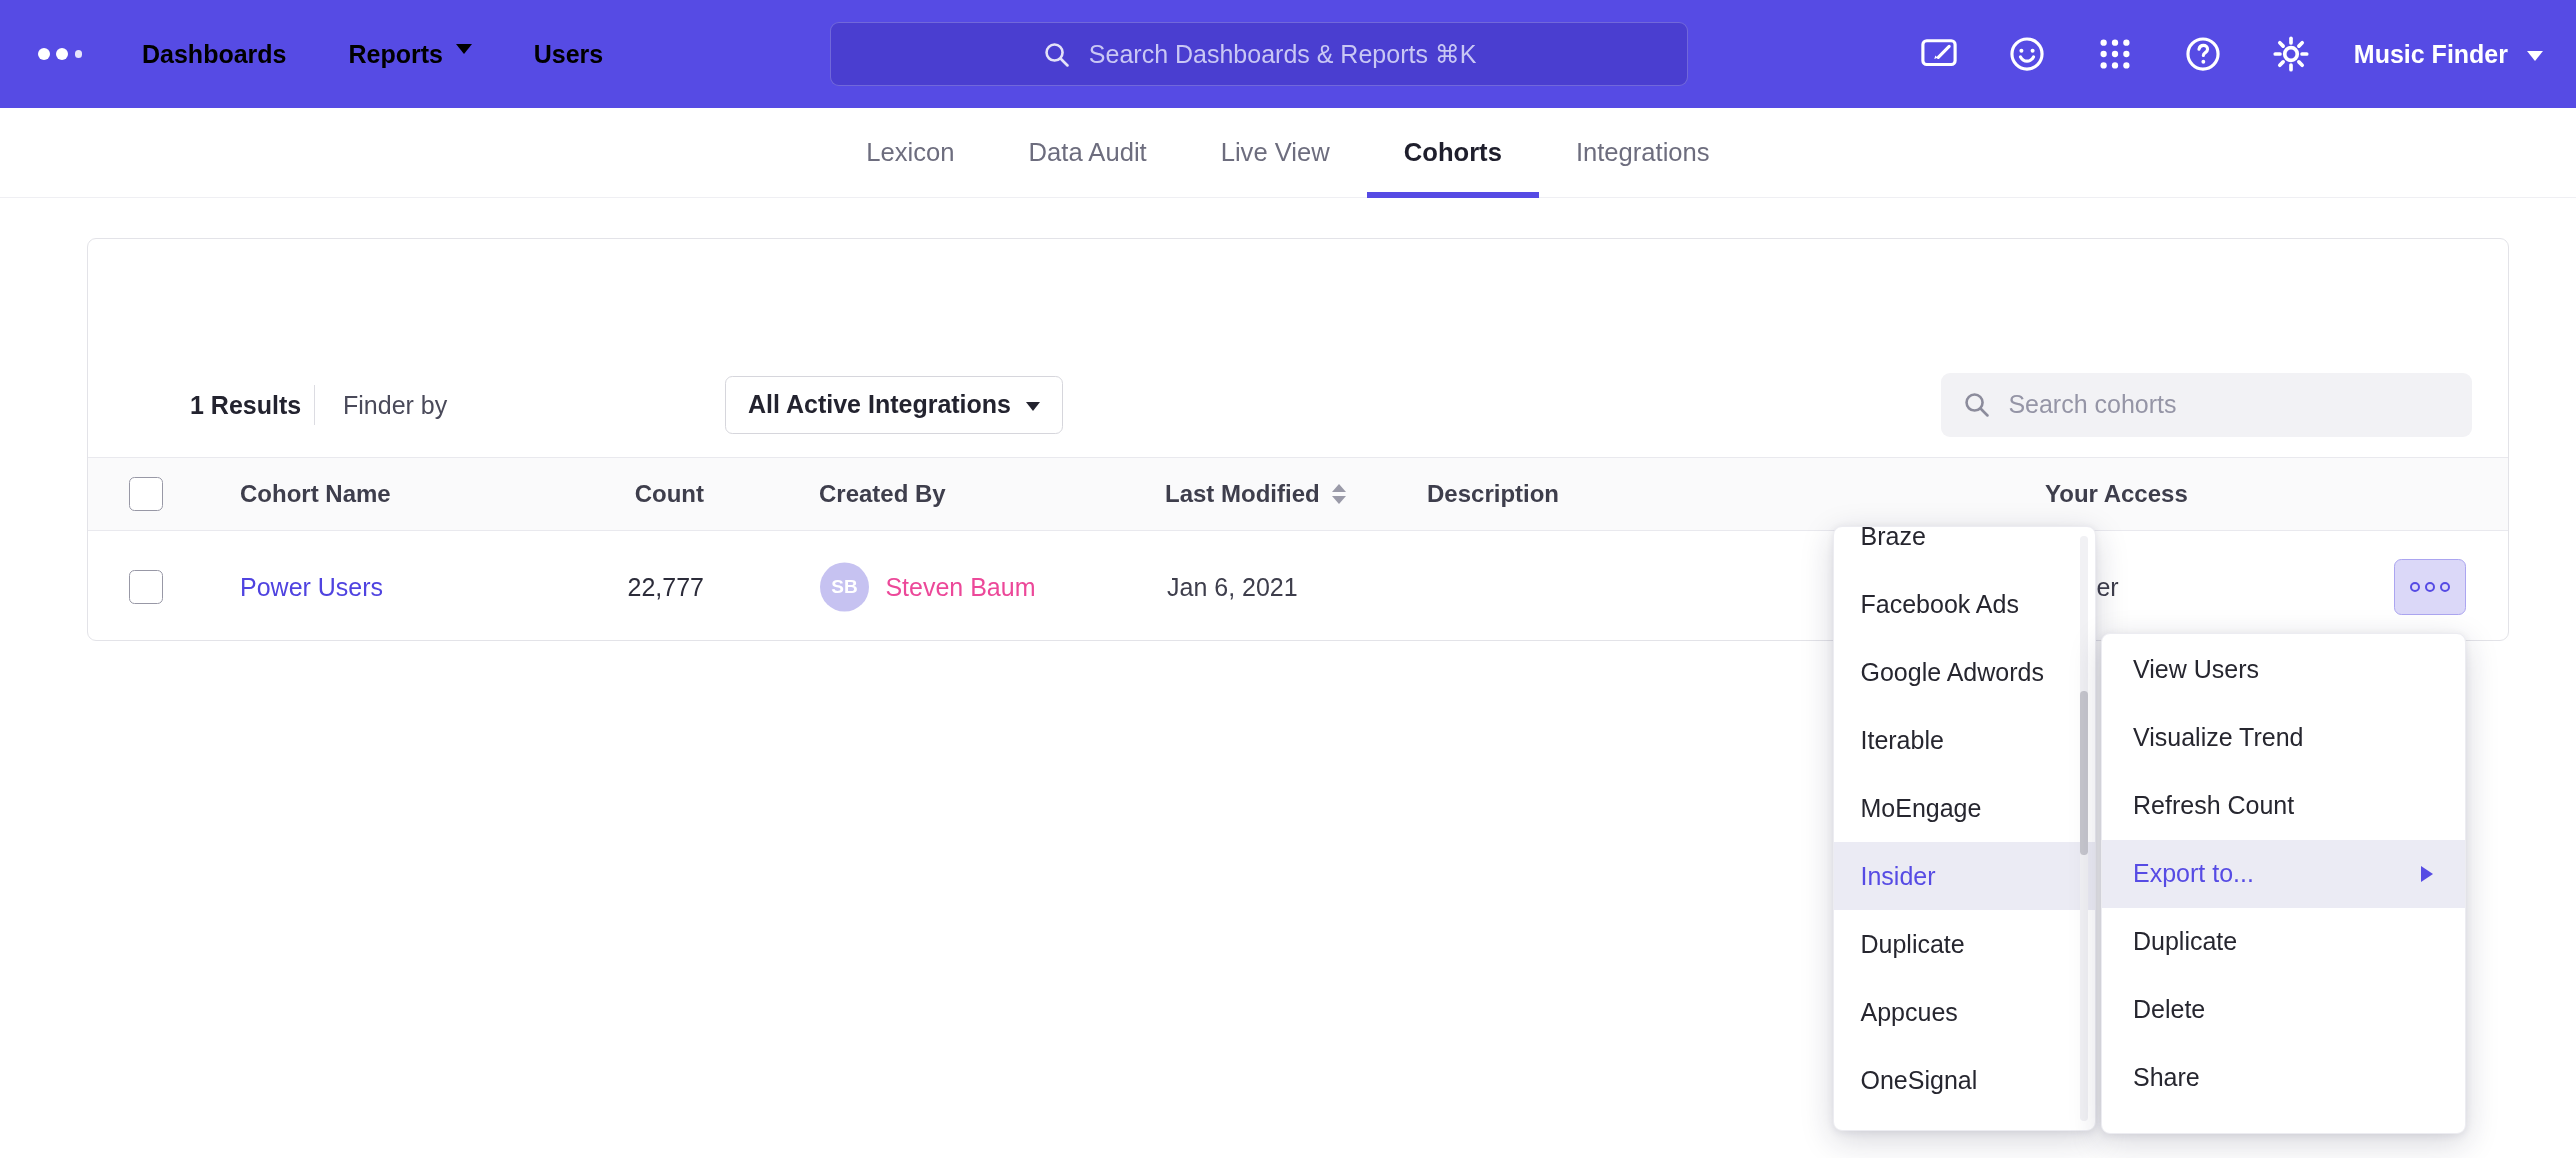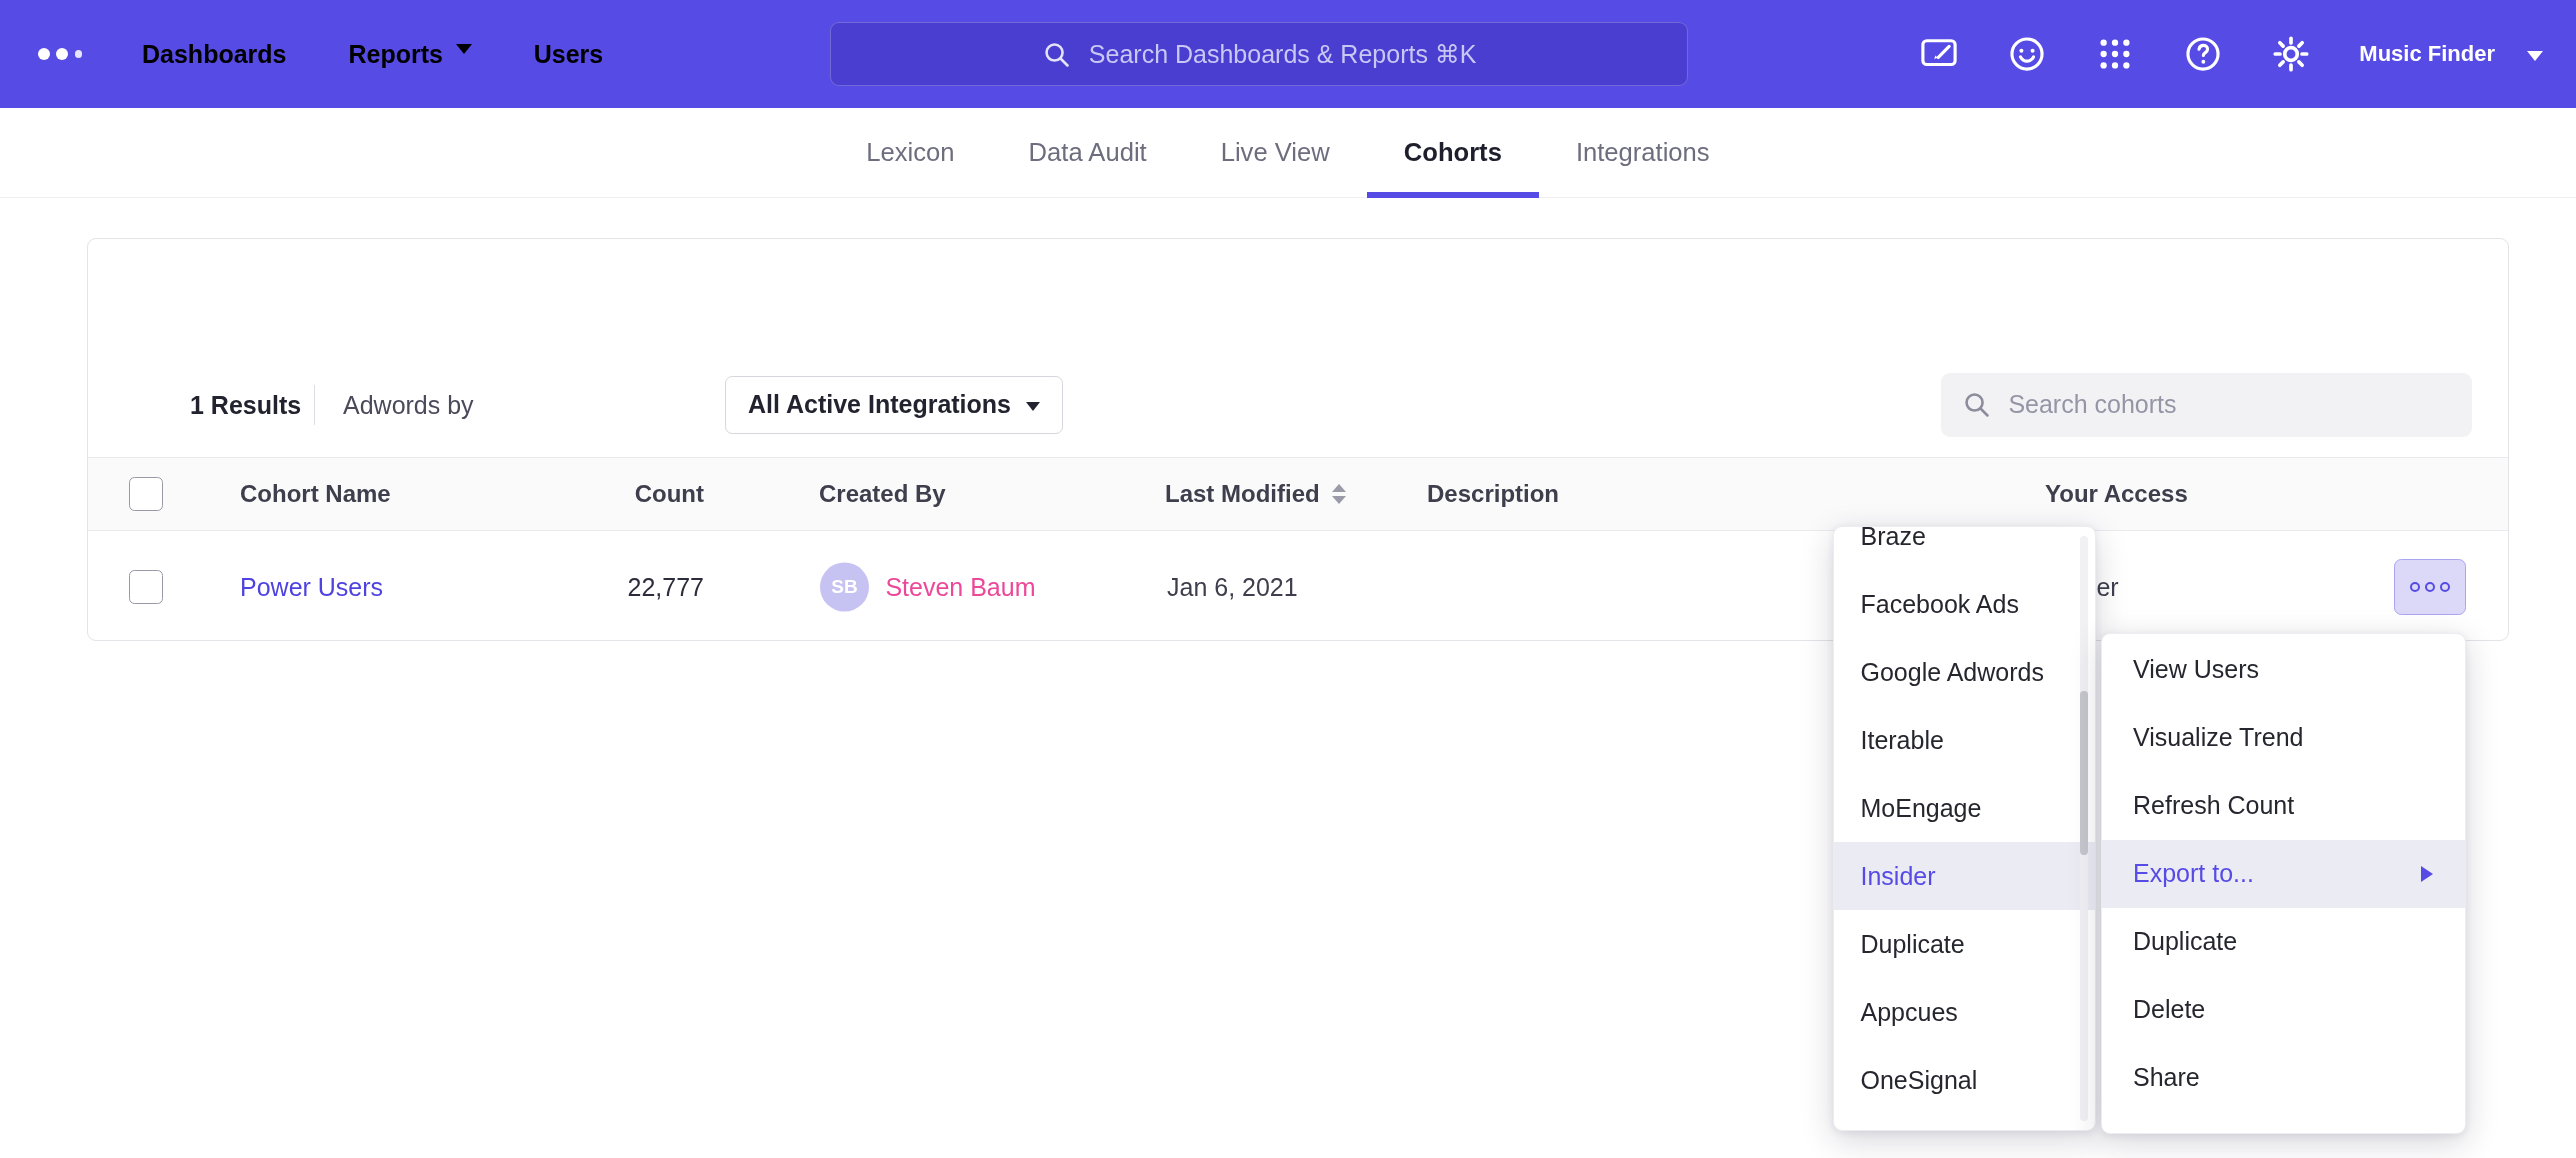--- a/index.html
+++ b/index.html
@@ -14,21 +14,21 @@
   .brand .d1,.brand .d2 { width:12px; height:12px; }
   .brand .d3 { width:7.3px; height:7.3px; opacity:.85; }
   .nav-links { position:absolute; left:142px; top:0; height:108px; display:flex; align-items:center; gap:62px; }
   .nav-link { display:flex; align-items:flex-start; gap:12.8px; color:#000000; font-size:25px; font-weight:700; cursor:pointer; }
   .caret-down { width:0; height:0; border-left:8.2px solid transparent; border-right:8.2px solid transparent; border-top:10px solid currentColor; margin-top:4.6px; }
   .nav-search { position:absolute; left:830px; top:22px; width:858px; height:64px; background:#4a3ed0; border:0.9px solid rgba(255,255,255,.22); border-radius:9px; display:flex; align-items:center; justify-content:center; gap:16.4px; color:#c9c7f4; font-size:25px; cursor:text; }
   .nav-search svg { width:31px; height:31px; opacity:.85; }
   .nav-icons { position:absolute; left:1918px; top:0; height:108px; display:flex; align-items:center; gap:46px; }
   .nav-icon { width:42px; height:42px; color:#fff; cursor:pointer; }
   .nav-icon svg { width:42px; height:42px; }
-  .workspace { position:absolute; right:33px; top:0; height:108px; display:flex; align-items:center; gap:32px; color:#fff; font-size:22px; font-weight:700; cursor:pointer; }
+  .workspace { position:absolute; right:33px; top:0; height:108px; display:flex; align-items:center; gap:19px; color:#fff; font-size:25px; font-weight:700; cursor:pointer; }
 
   
   .tabbar { position:absolute; left:0; top:108px; width:2576px; height:90px; background:#fff; border-bottom:0.9px solid #efeff3; display:flex; justify-content:center; }
   .tab { position:relative; padding:0 37px; display:flex; align-items:center; font-size:25.6px; color:#6d6d7e; cursor:pointer; }
   .tab.active { color:#1e1e2c; font-weight:700; }
   .tab.active::after { content:""; position:absolute; left:0; right:0; bottom:-0.9px; height:5.5px; background:#564be4; }
 
   
   .card { position:absolute; left:87px; top:238px; width:2422px; height:403px; background:#fff; border:0.9px solid #e3e3e8; border-radius:9px; }
   .user-row { position:absolute; left:0; top:0; right:0; height:113px; border-bottom:0.9px solid #e9e9ee; }
@@ -182,21 +182,21 @@
     <div class="tab active">Cohorts</div>
     <div class="tab">Integrations</div>
   </div>
 
   <div class="card">
 
 
     <div class="filter-row">
       <span class="results-count">1 Results</span>
       <span class="v-divider"></span>
-      <span class="filterby-label">Adwords by</span>
+      <span class="filterby-label">Finder by</span>
       <div class="filter-btn filter-btn-2">
         <span>All Active Integrations</span>
         <span class="caret-down"></span>
       </div>
       <div class="cohort-search">
         <svg viewBox="0 0 24 24" fill="none" stroke="currentColor" stroke-width="2" stroke-linecap="round">
           <circle cx="10.5" cy="10.5" r="6.2"></circle>
             <line x1="15.3" y1="15.3" x2="20.5" y2="20.5"></line>
         </svg>
         <input type="text" placeholder="Search cohorts" style="">

